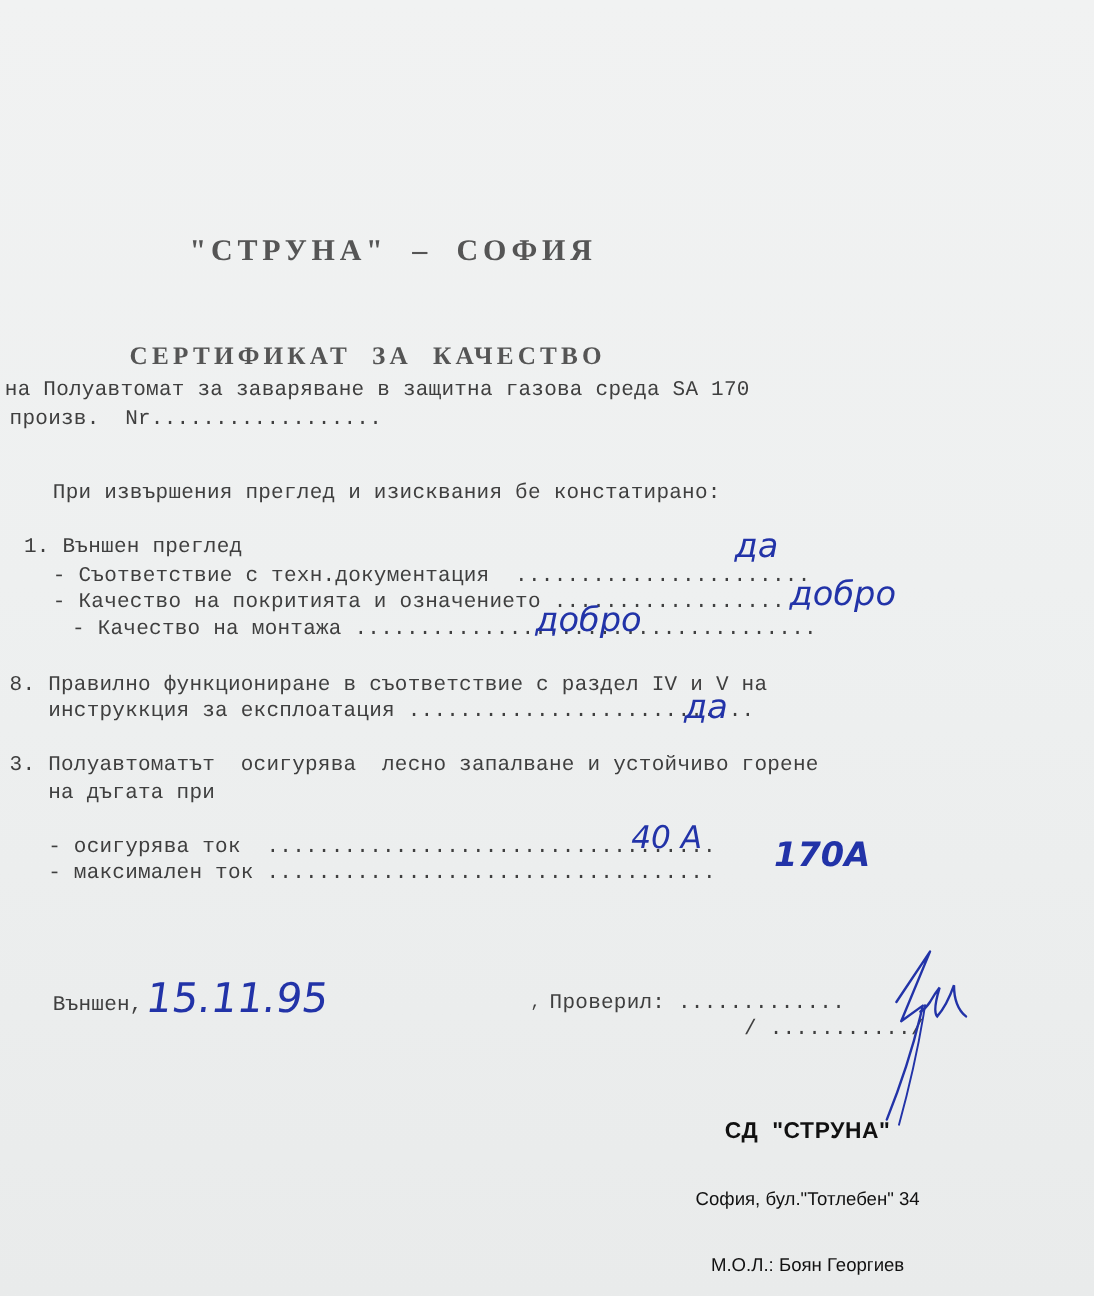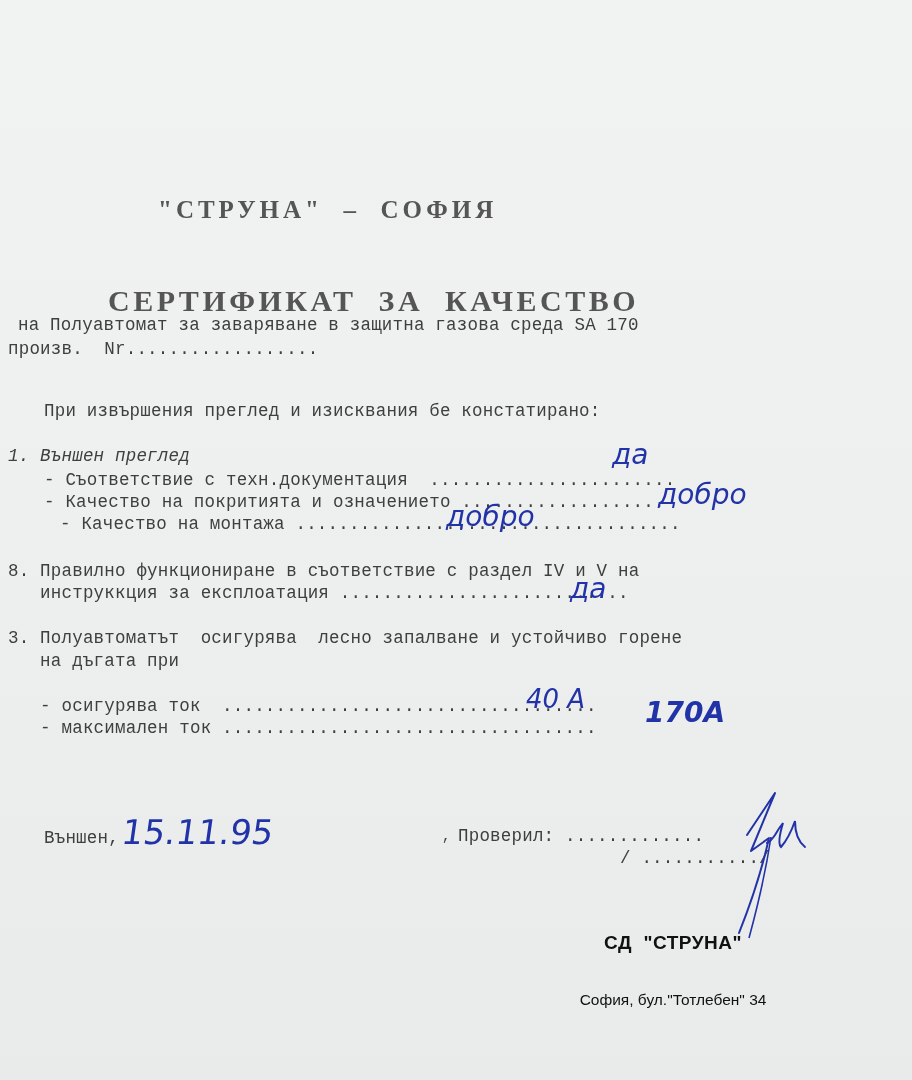--- a/index.html
+++ b/index.html
@@ -14,28 +14,28 @@
     .title-serif { font-family: "Liberation Serif", "DejaVu Serif", serif; font-weight:bold; color:#555; letter-spacing:4px; }
     .hand { font-family: "DejaVu Sans", sans-serif; font-style:italic; color:#2233a8; }
     .stamp { font-family: "Liberation Sans", "DejaVu Sans", sans-serif; color:#111; text-align:center; }
     .sig svg { overflow:visible; }
   </style>
 </head>
 <body>
 
 <div class="abs title-serif" style="left:158px; top:196px; font-size:25px;">"СТРУНА"  –  СОФИЯ</div>
 
-<div class="abs title-serif" style="left:108px; top:284px; font-size:30px; letter-spacing:3.5px;">СЕРТИФИКАТ  ЗА  КАЧЕСТВО</div>
+<div class="abs title-serif" style="left:108px; top:284px; font-size:21px; letter-spacing:3.5px;">СЕРТИФИКАТ  ЗА  КАЧЕСТВО</div>
 
-<div class="abs mono" style="left:18px; top:315px;text-align:right;">на Полуавтомат за заваряване в защитна газова среда SA 170</div>
+<div class="abs mono" style="left:4px; top:315px;text-align:right;">на Полуавтомат за заваряване в защитна газова среда SA 170</div>
 <div class="abs mono" style="left:8px; top:339px;">произв.  Nr..................</div>
 
 <div class="abs mono" style="left:44px; top:401px;">При извършения преглед и изисквания бе констатирано:</div>
 
-<div class="abs mono" style="left:8px; top:446px;font-style:italic;">1. Външен преглед</div>
+<div class="abs mono" style="left:20px; top:446px;">1. Външен преглед</div>
 <div class="abs mono" style="left:44px; top:470px;">- Съответствие с техн.документация  .......................</div>
 <div class="abs mono" style="left:44px; top:492px;">- Качество на покритията и означението ...................</div>
 <div class="abs mono" style="left:60px; top:514px;">- Качество на монтажа ....................................</div>
 
 <div class="abs hand" style="left:612px; top:438px; font-size:28px;">да</div>
 <div class="abs hand" style="left:658px; top:478px; font-size:28px;">добро</div>
 <div class="abs hand" style="left:446px; top:500px; font-size:28px;">добро</div>
 
 <div class="abs mono" style="left:8px; top:561px;">8. Правилно функциониране в съответствие с раздел IV и V на</div>
 <div class="abs mono" style="left:8px; top:583px;">   инструккция за експлоатация ...........................</div>
@@ -60,15 +60,16 @@
   <svg width="140" height="160" viewBox="0 0 140 160">
     <path d="M 38 52 L 66 10 L 42 68 L 60 55 Q 50 100 30 150" fill="none" stroke="#2233a8" stroke-width="2" stroke-linejoin="round" stroke-linecap="round"></path>
     <path d="M 58 60 Q 62 58 66 52 Q 70 45 74 40 Q 68 60 72 64 Q 80 55 86 38 Q 86 56 96 64" fill="none" stroke="#2233a8" stroke-width="2" stroke-linecap="round"></path>
     <path d="M 62 54 Q 55 100 40 155" fill="none" stroke="#2233a8" stroke-width="1.6"></path>
   </svg>
 </div>
 
 <div class="abs stamp" style="left:528px; top:896px; width:290px;">
   <div style="font-size:19px; font-weight:bold; letter-spacing:0.5px; line-height:22px;">СД  "СТРУНА"</div>
   <div style="font-size:15.5px; line-height:19px;">София, бул."Тотлебен" 34</div>
+  <div style="font-size:15.5px; line-height:19px;">М.О.Л.: Боян Георгиев</div>
   
   
 </div>
 
 </body></html>

